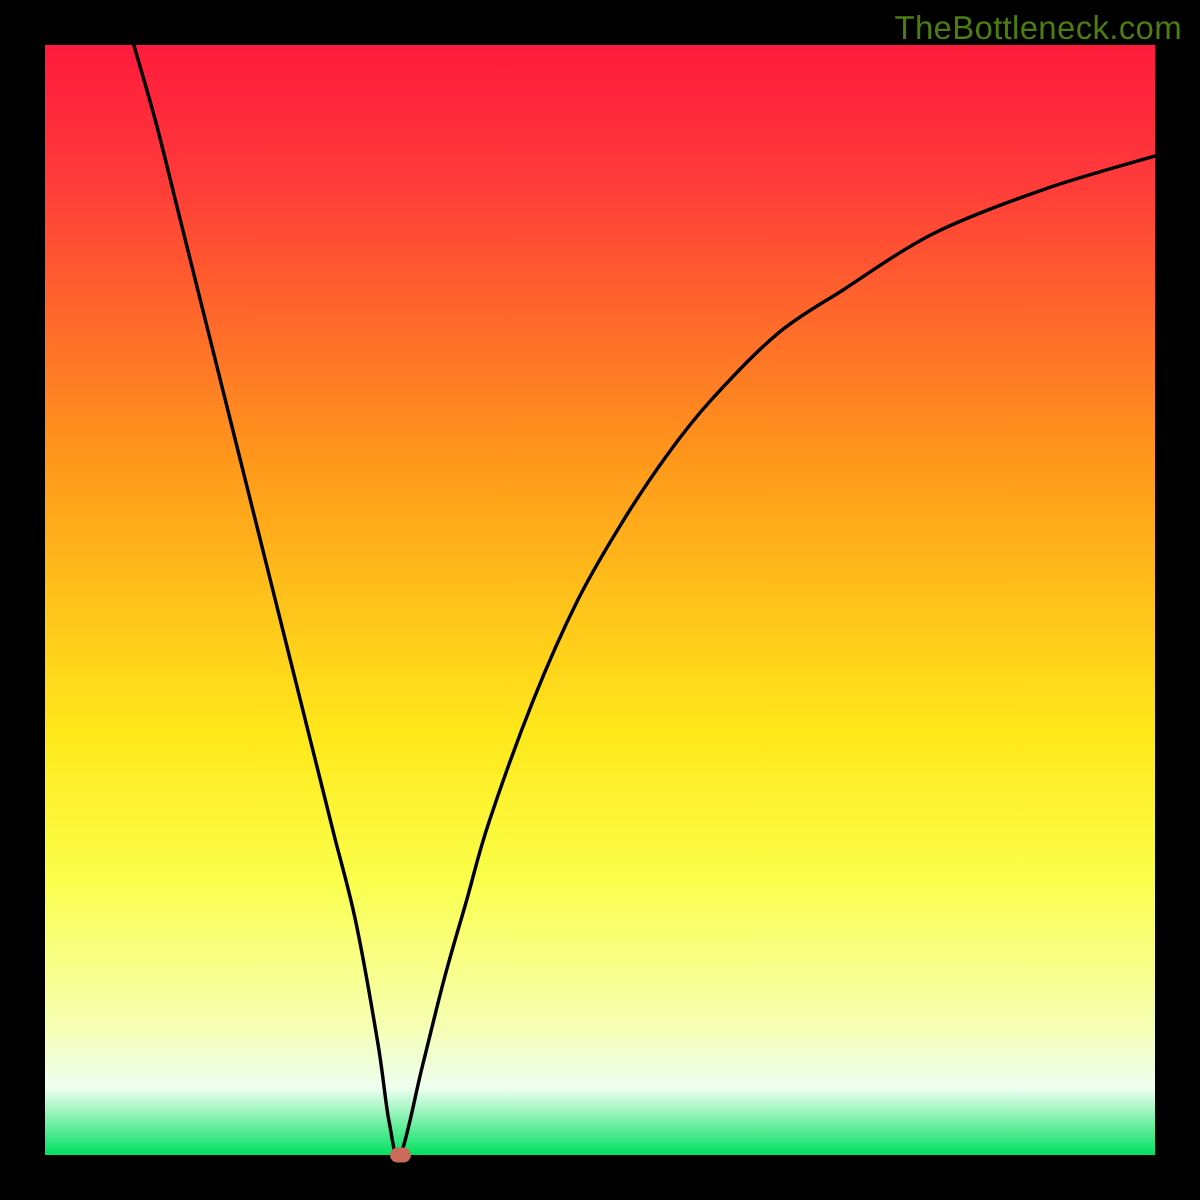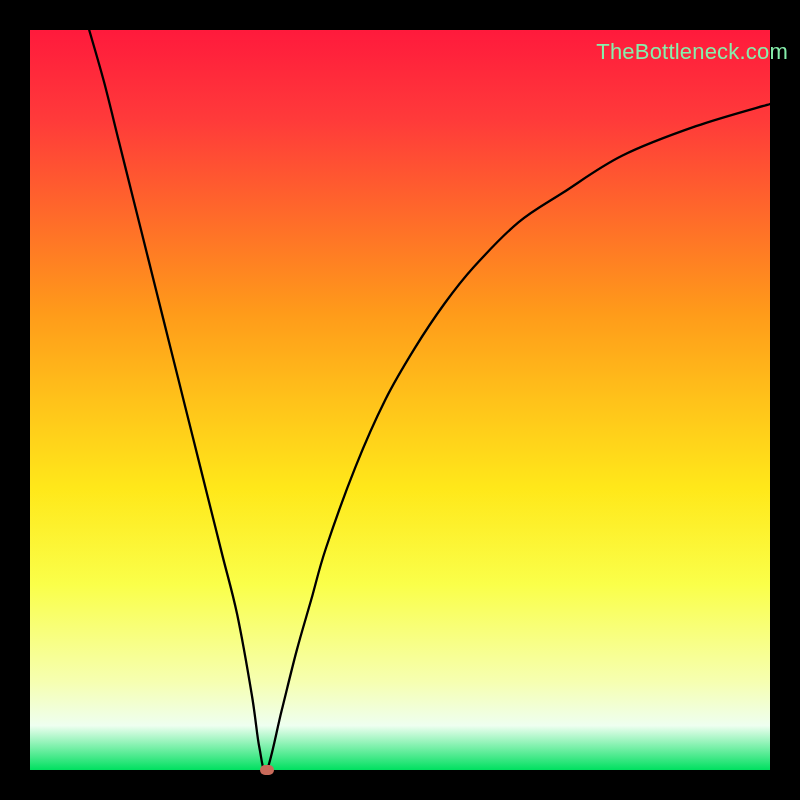--- a/index.html
+++ b/index.html
@@ -41,25 +41,24 @@
     width: 14px;
     height: 10px;
     background:#c96a5a;
     border-radius: 5px;
     transform: translate(-50%, -50%);
   }
   .attribution {
     position: absolute;
     top: 6px;
     right: 12px;
-    color: #86efac;
+    color: #4d7c0f;
     font-size: 22px;
     font-weight: 500;
     letter-spacing: 0.2px;
-    margin-top: 33px;
   }
 </style>
 </head>
 <body>
 
 <div class="plot-area">
   <svg class="curve" viewBox="0 0 740 740" preserveAspectRatio="none">
     <path id="curve-path" fill="none" stroke="#000000" stroke-width="2.3" stroke-linecap="round" stroke-linejoin="round" d="M 59.2 0 C 61.67 8.63, 69.07 33.30, 74.00 51.80 C 78.93 70.30, 83.87 91.27, 88.80 111.00 C 93.73 130.73, 98.67 150.47, 103.60 170.20 C 108.53 189.93, 113.47 209.67, 118.40 229.40 C 123.33 249.13, 128.27 268.87, 133.20 288.60 C 138.13 308.33, 143.07 328.07, 148.00 347.80 C 152.93 367.53, 157.87 387.27, 162.80 407.00 C 167.73 426.73, 172.67 446.47, 177.60 466.20 C 182.53 485.93, 187.47 505.67, 192.40 525.40 C 197.33 545.13, 202.27 561.17, 207.20 584.60 C 212.13 608.03, 218.30 643.80, 222.00 666.00 C 225.70 688.20, 226.93 705.47, 229.40 717.80 C 231.87 730.13, 233.10 746.17, 236.80 740.00 C 240.50 733.83, 246.67 700.53, 251.60 680.80 C 256.53 661.07, 261.47 640.10, 266.40 621.60 C 271.33 603.10, 276.27 587.07, 281.20 569.80 C 286.13 552.53, 288.60 540.20, 296.00 518.00 C 303.40 495.80, 315.73 461.27, 325.60 436.60 C 335.47 411.93, 345.33 389.73, 355.20 370.00 C 365.07 350.27, 374.93 334.23, 384.80 318.20 C 394.67 302.17, 404.53 287.37, 414.40 273.80 C 424.27 260.23, 431.67 250.37, 444.00 236.80 C 456.33 223.23, 473.60 204.73, 488.40 192.40 C 503.20 180.07, 515.53 173.90, 532.80 162.80 C 550.07 151.70, 569.80 136.90, 592.00 125.80 C 614.20 114.70, 641.33 104.83, 666.00 96.20 C 690.67 87.57, 727.67 77.70, 740.00 74.00"></path>
   </svg>
   <div class="marker" id="marker" style="left: 236.8px; top: 740px; background: rgb(201, 106, 90);"></div>

